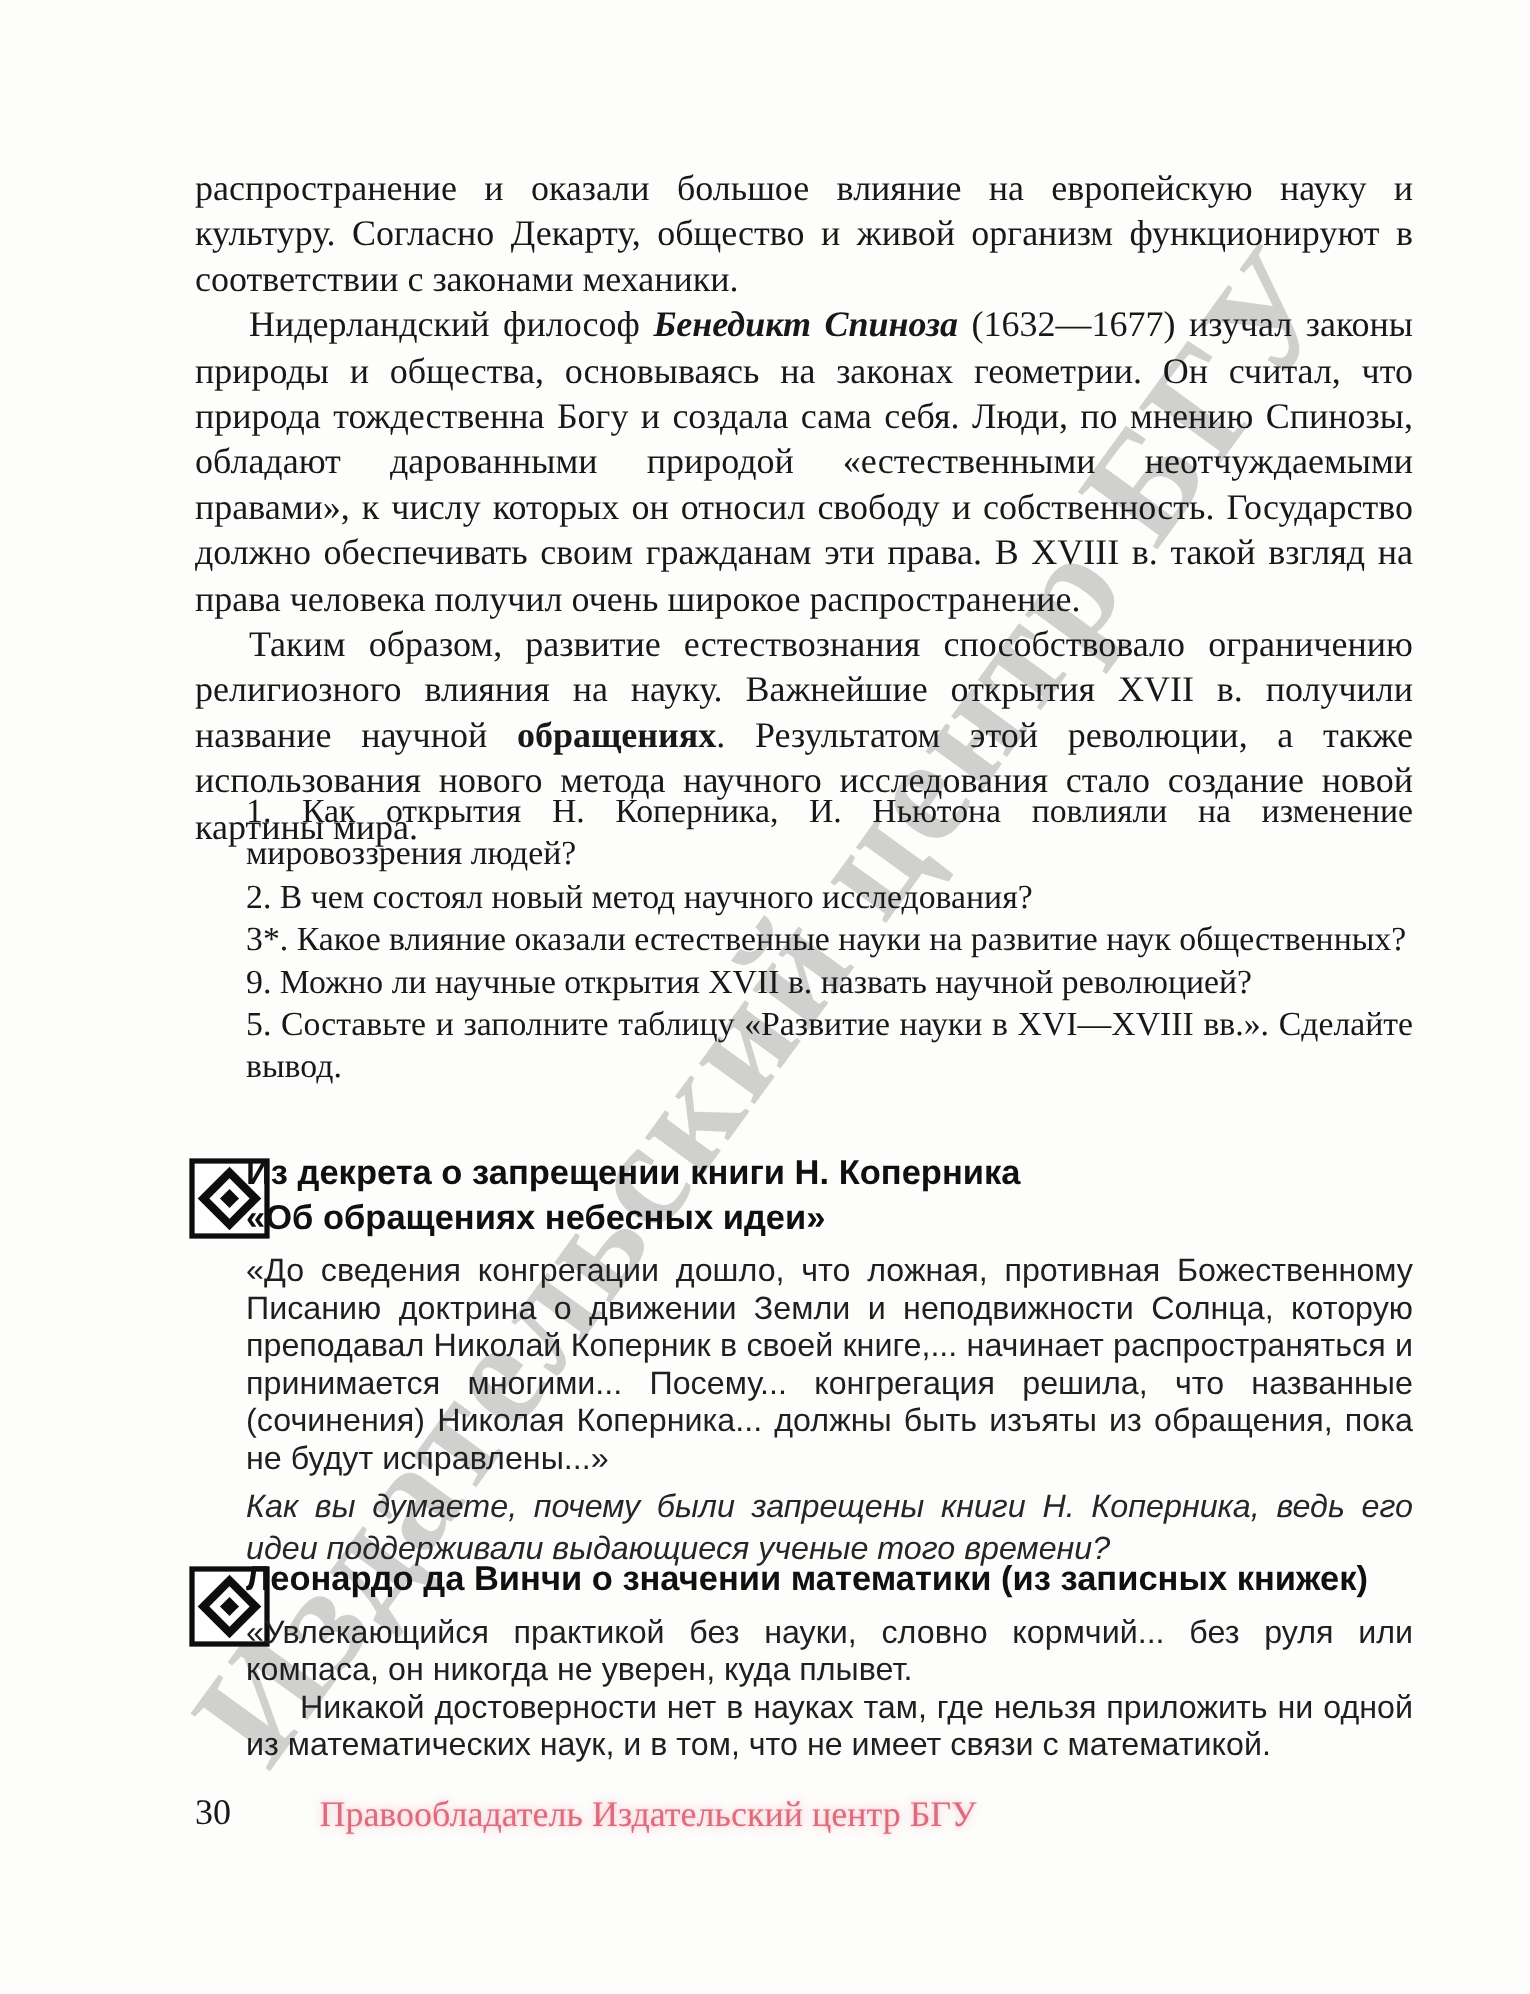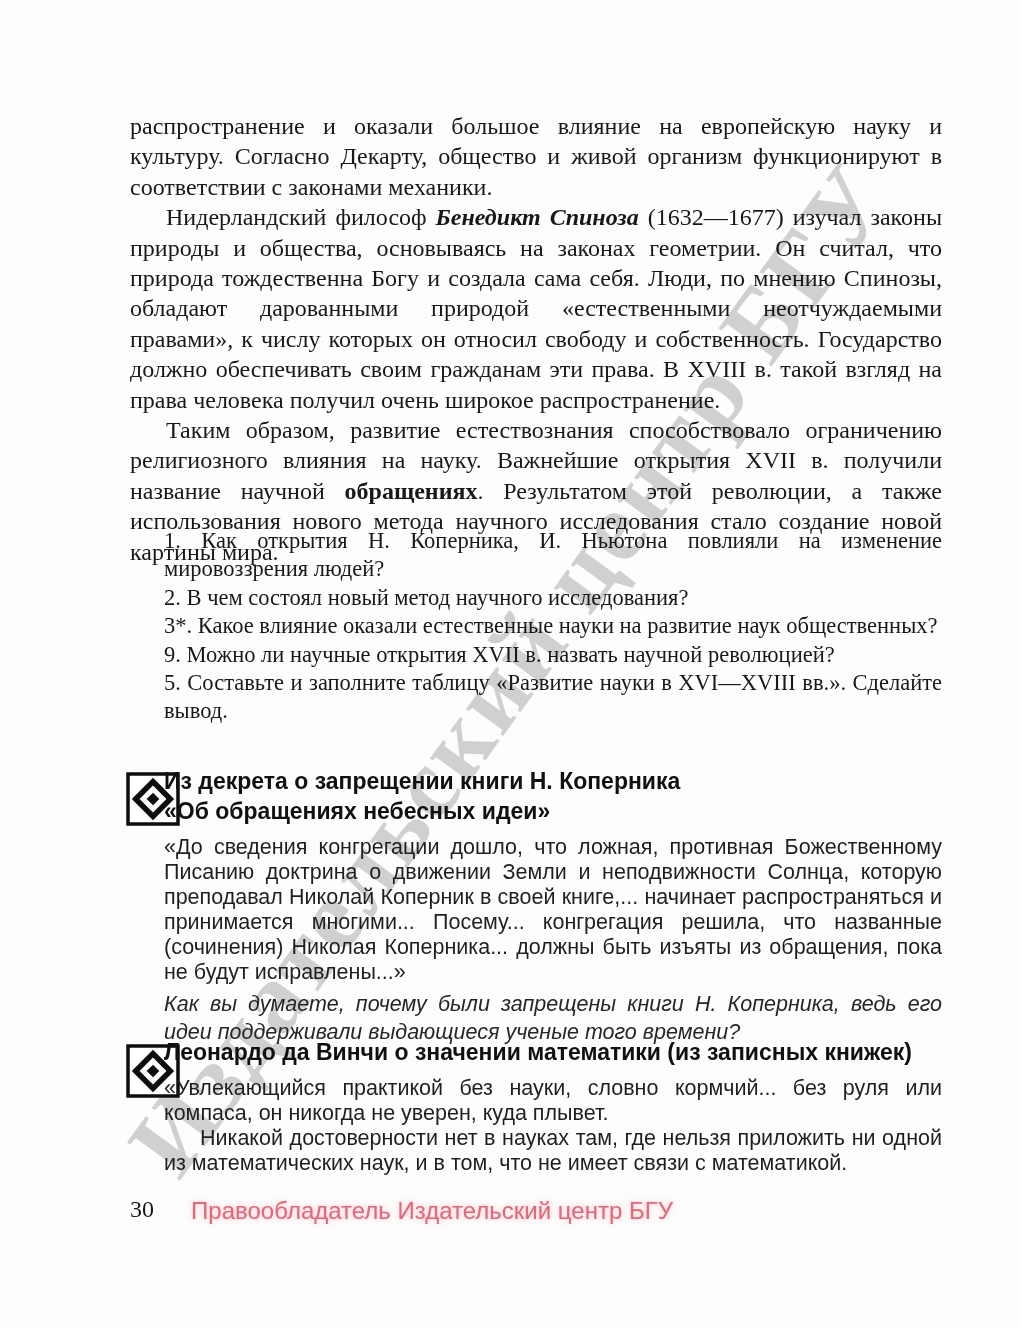--- a/index.html
+++ b/index.html
@@ -90,21 +90,21 @@
   
   .page-number {
     position: absolute;
     left: 130px; top: 1196px;
     font-size: 24px;
   }
   .rights-line {
     position: absolute;
     left: 0; top: 1197px; width: 864px;
     text-align: center;
-    font-family: Liberation Sans, sans-serif;
+    font-family: Liberation Serif, serif;
     font-size: 24px;
     color: #de6b7c;
     text-shadow: 0 0 7px rgba(247, 196, 206, 0.95), 0 0 2px rgba(247, 196, 206, 0.9);
   }
 </style>
 </head>
 <body>
 
 <div id="page">
 

